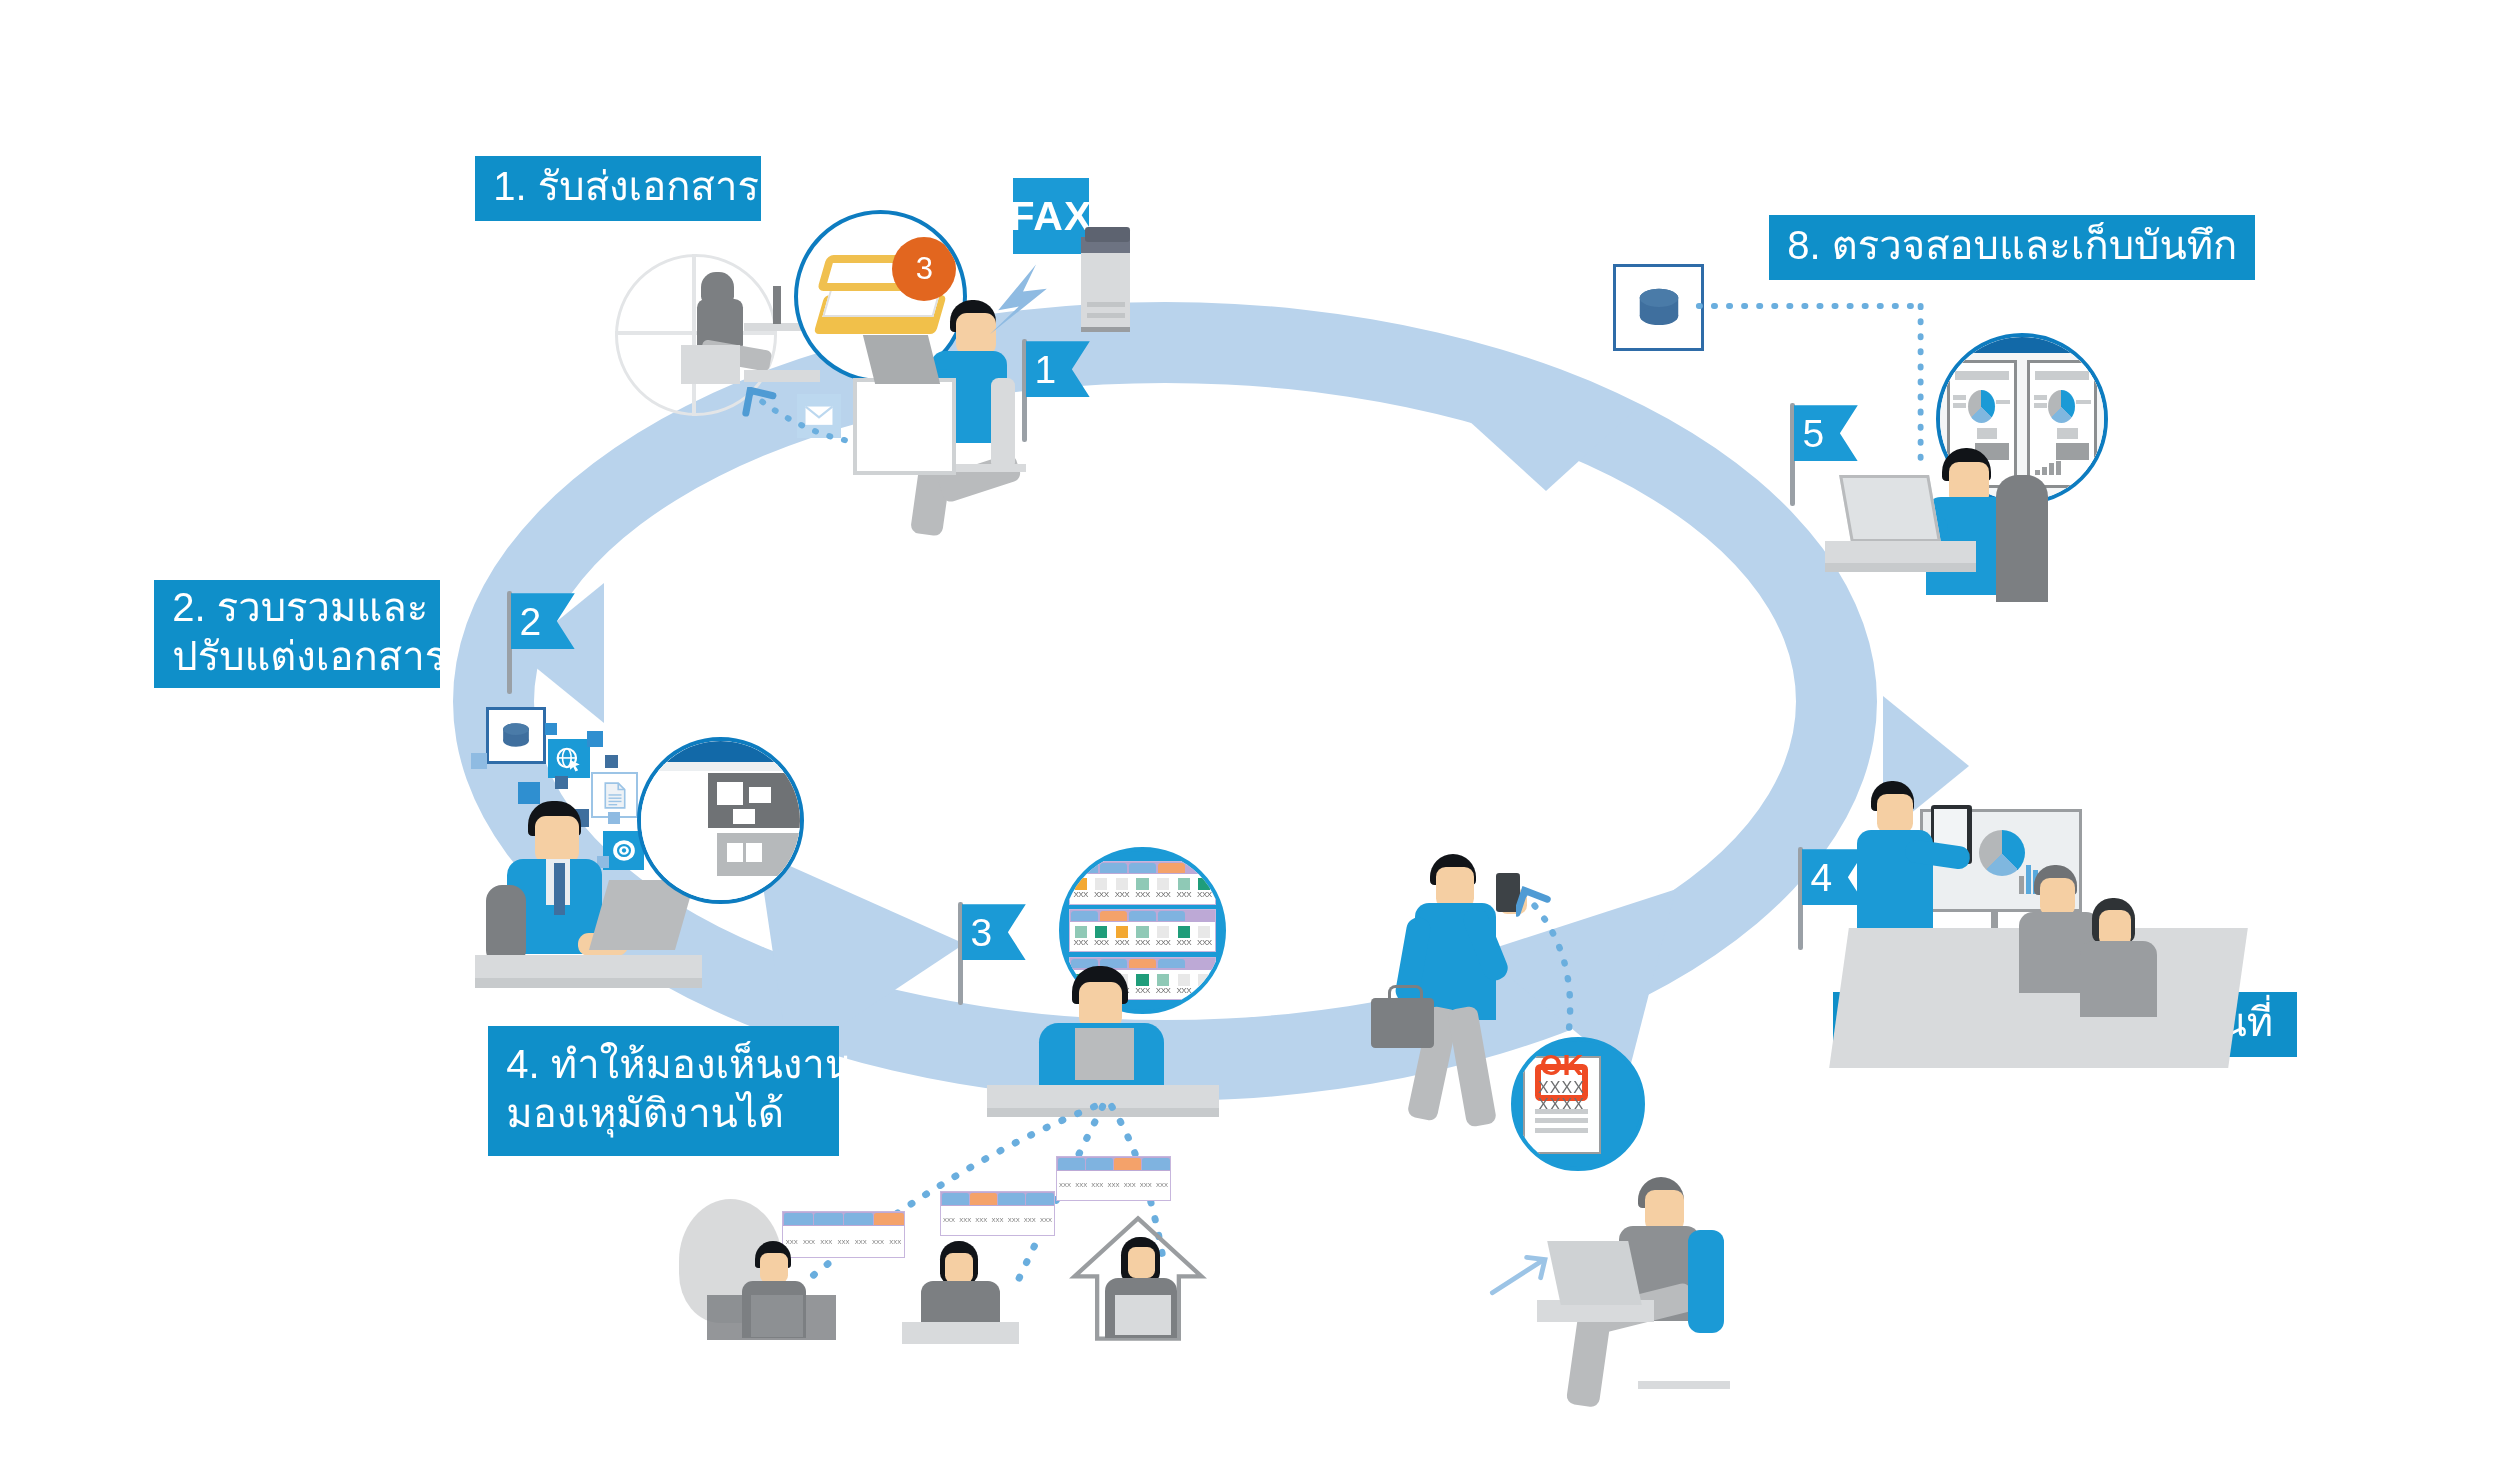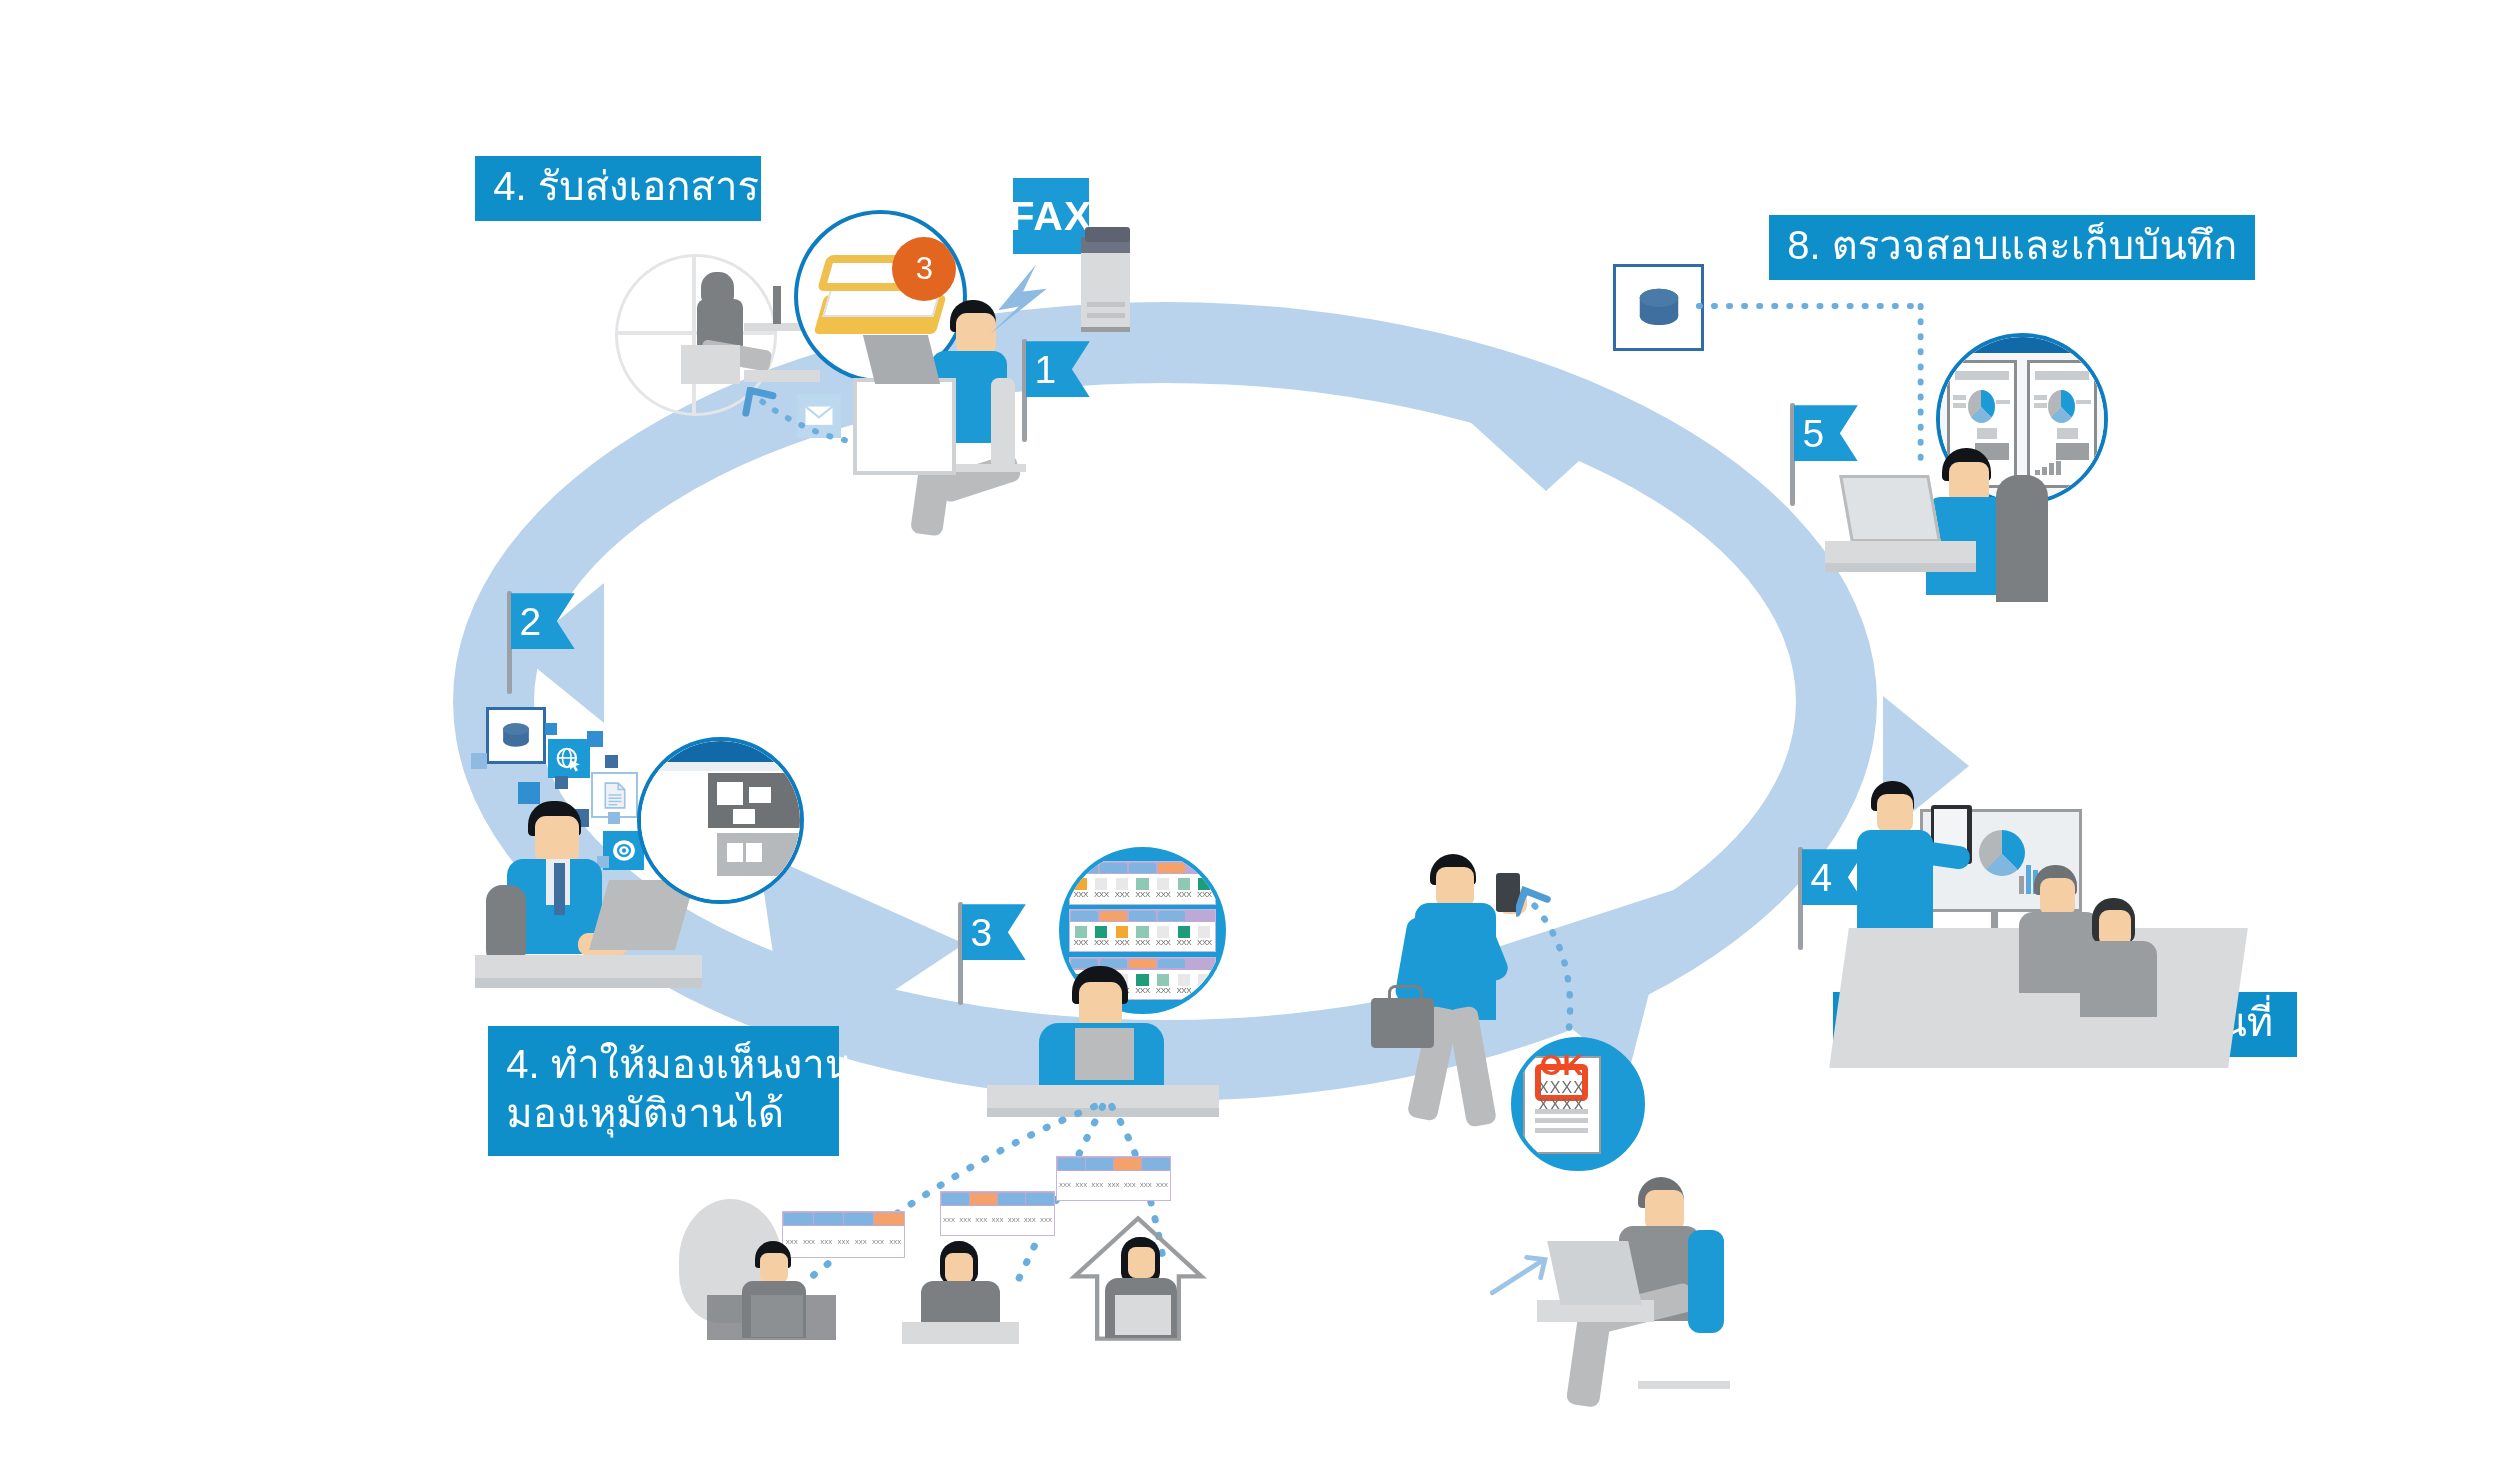--- a/index.html
+++ b/index.html
@@ -120,21 +120,21 @@
 
   <div class="ring" style="left:453px;top:302px;width:1424px;height:799px;"></div>
 
   <div class="arrowhead" style="left:1457px;top:410px;border-left:89px solid transparent;border-right:89px solid transparent;border-top:81px solid #b9d3ec;"></div>
   <div class="arrowhead" style="left:518px;top:583px;border-top:70px solid transparent;border-bottom:70px solid transparent;border-right:86px solid #b9d3ec;"></div>
   <div class="arrowhead" style="left:1883px;top:696px;border-top:70px solid transparent;border-bottom:70px solid transparent;border-left:86px solid #b9d3ec;"></div>
   <div class="arrowhead" style="left:712px;top:890px;border-left:113px solid transparent;border-right:113px solid transparent;border-top:178px solid #b9d3ec;transform:rotate(24deg);"></div>
   <div class="arrowhead" style="left:1500px;top:917px;border-left:103px solid transparent;border-right:103px solid transparent;border-top:162px solid #b9d3ec;transform:rotate(-18deg);"></div>
 
   <div class="badge" style="left:475px;top:156px;width:286px;height:65px;">
-    <span class="ln">4. รับส่งเอกสาร</span>
+    <span class="ln">1. รับส่งเอกสาร</span>
   </div>
 
   <div class="sh rnd" style="left:615px;top:254px;width:162px;height:162px;border:3.8px solid #e3e5e7;box-sizing:border-box;"></div>
   <div class="sh" style="left:692px;top:254px;width:3.8px;height:162px;background:#e3e5e7;"></div>
   <div class="sh" style="left:615px;top:331px;width:162px;height:3.8px;background:#e3e5e7;"></div>
   <div class="sh dgray" style="left:701px;top:272px;width:33px;height:30px;border-radius:15px 15px 5.4px 5.4px;"></div>
   <div class="sh dgray" style="left:697px;top:299px;width:46px;height:54px;border-radius:8.6px;"></div>
   <div class="sh gray" style="left:701px;top:345px;width:70px;height:20.5px;border-radius:5.4px;transform:rotate(10deg);"></div>
   <div class="sh lgray" style="left:681px;top:345px;width:59px;height:39px;"></div>
   <div class="sh lgray" style="left:744px;top:323px;width:76px;height:7.6px;"></div>
@@ -185,20 +185,24 @@
     <svg width="81" height="81" viewBox="0 0 150 150">
       <path d="M100 10 L30 95 L68 88 L14 140 L120 55 L76 60 Z" fill="#8fbbe2"></path>
     </svg>
   </div>
 
   <div class="flag" style="left:1022px;top:339px;">
     <div class="pole"></div>
     <div class="cloth">1</div>
   </div>
 
+  <div class="badge" style="left:154px;top:580px;width:286px;height:108px;">
+    <span class="ln">2. รวบรวมและ</span>
+    <span class="ln">ปรับแต่งเอกสาร</span>
+  </div>
 
   <div class="flag" style="left:507px;top:591px;">
     <div class="pole"></div>
     <div class="cloth">2</div>
   </div>
 
   <div class="isq outline" style="left:486px;top:707px;width:54px;height:51px;">
     <svg width="30" height="27" viewBox="0 0 56 50">
       <ellipse cx="28" cy="13" rx="24" ry="11" fill="#3f6f9e"></ellipse>
       <rect x="4" y="13" width="48" height="22" fill="#3f6f9e"></rect>

